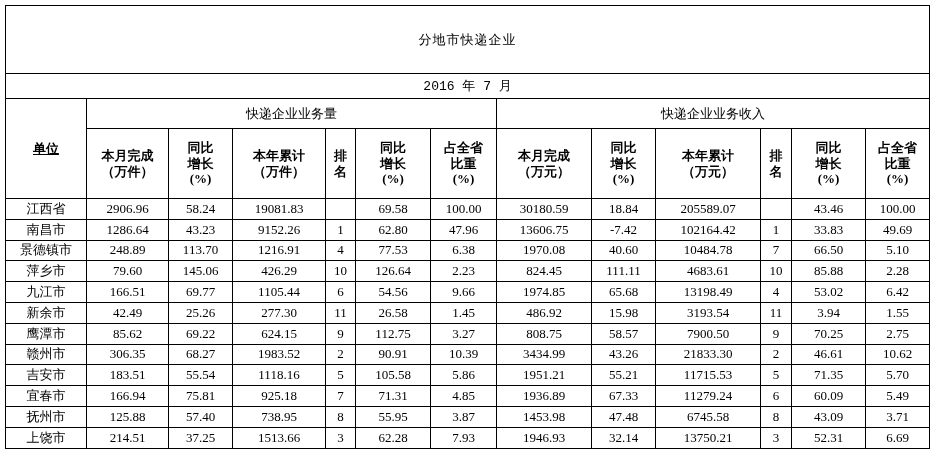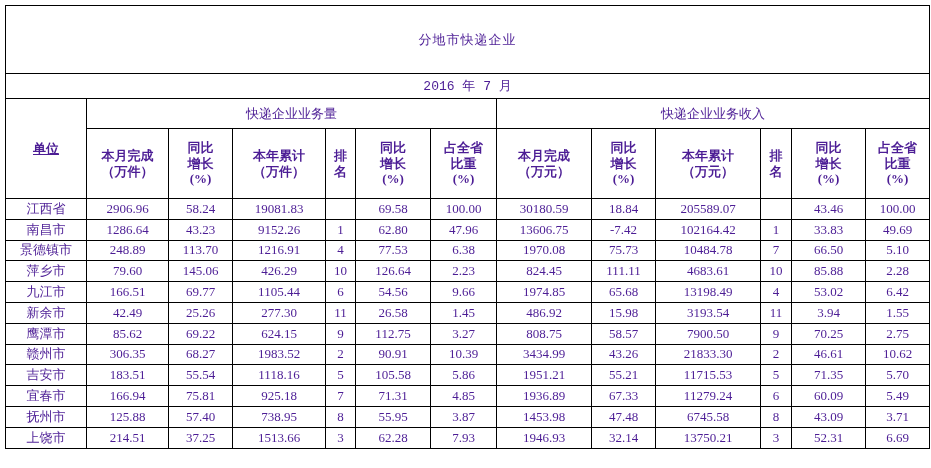--- a/index.html
+++ b/index.html
@@ -4,21 +4,21 @@
 <style>
   * { margin: 0; padding: 0; box-sizing: border-box; }
   html, body { background: #ffffff; }
   .screen {
     position: relative;
     width: 931px;
     height: 468px;
     background: #ffffff;
     overflow: hidden;
     font-family: "Liberation Serif", "DejaVu Serif", serif;
-    color: #4c1d95;
+    color: #000000;
   }
   table.report {
     position: absolute;
     left: 5px;
     top: 5px;
     width: 924px;
     border-collapse: collapse;
     table-layout: fixed;
   }
   table.report th,
@@ -158,21 +158,21 @@
         </tr>
         <tr class="data-row">
           <td class="unit">景德镇市</td>
           <td>248.89</td>
           <td>113.70</td>
           <td>1216.91</td>
           <td>4</td>
           <td>77.53</td>
           <td>6.38</td>
           <td>1970.08</td>
-          <td>75.73</td>
+          <td>40.60</td>
           <td>10484.78</td>
           <td>7</td>
           <td>66.50</td>
           <td>5.10</td>
         </tr>
         <tr class="data-row">
           <td class="unit">萍乡市</td>
           <td>79.60</td>
           <td>145.06</td>
           <td>426.29</td>

